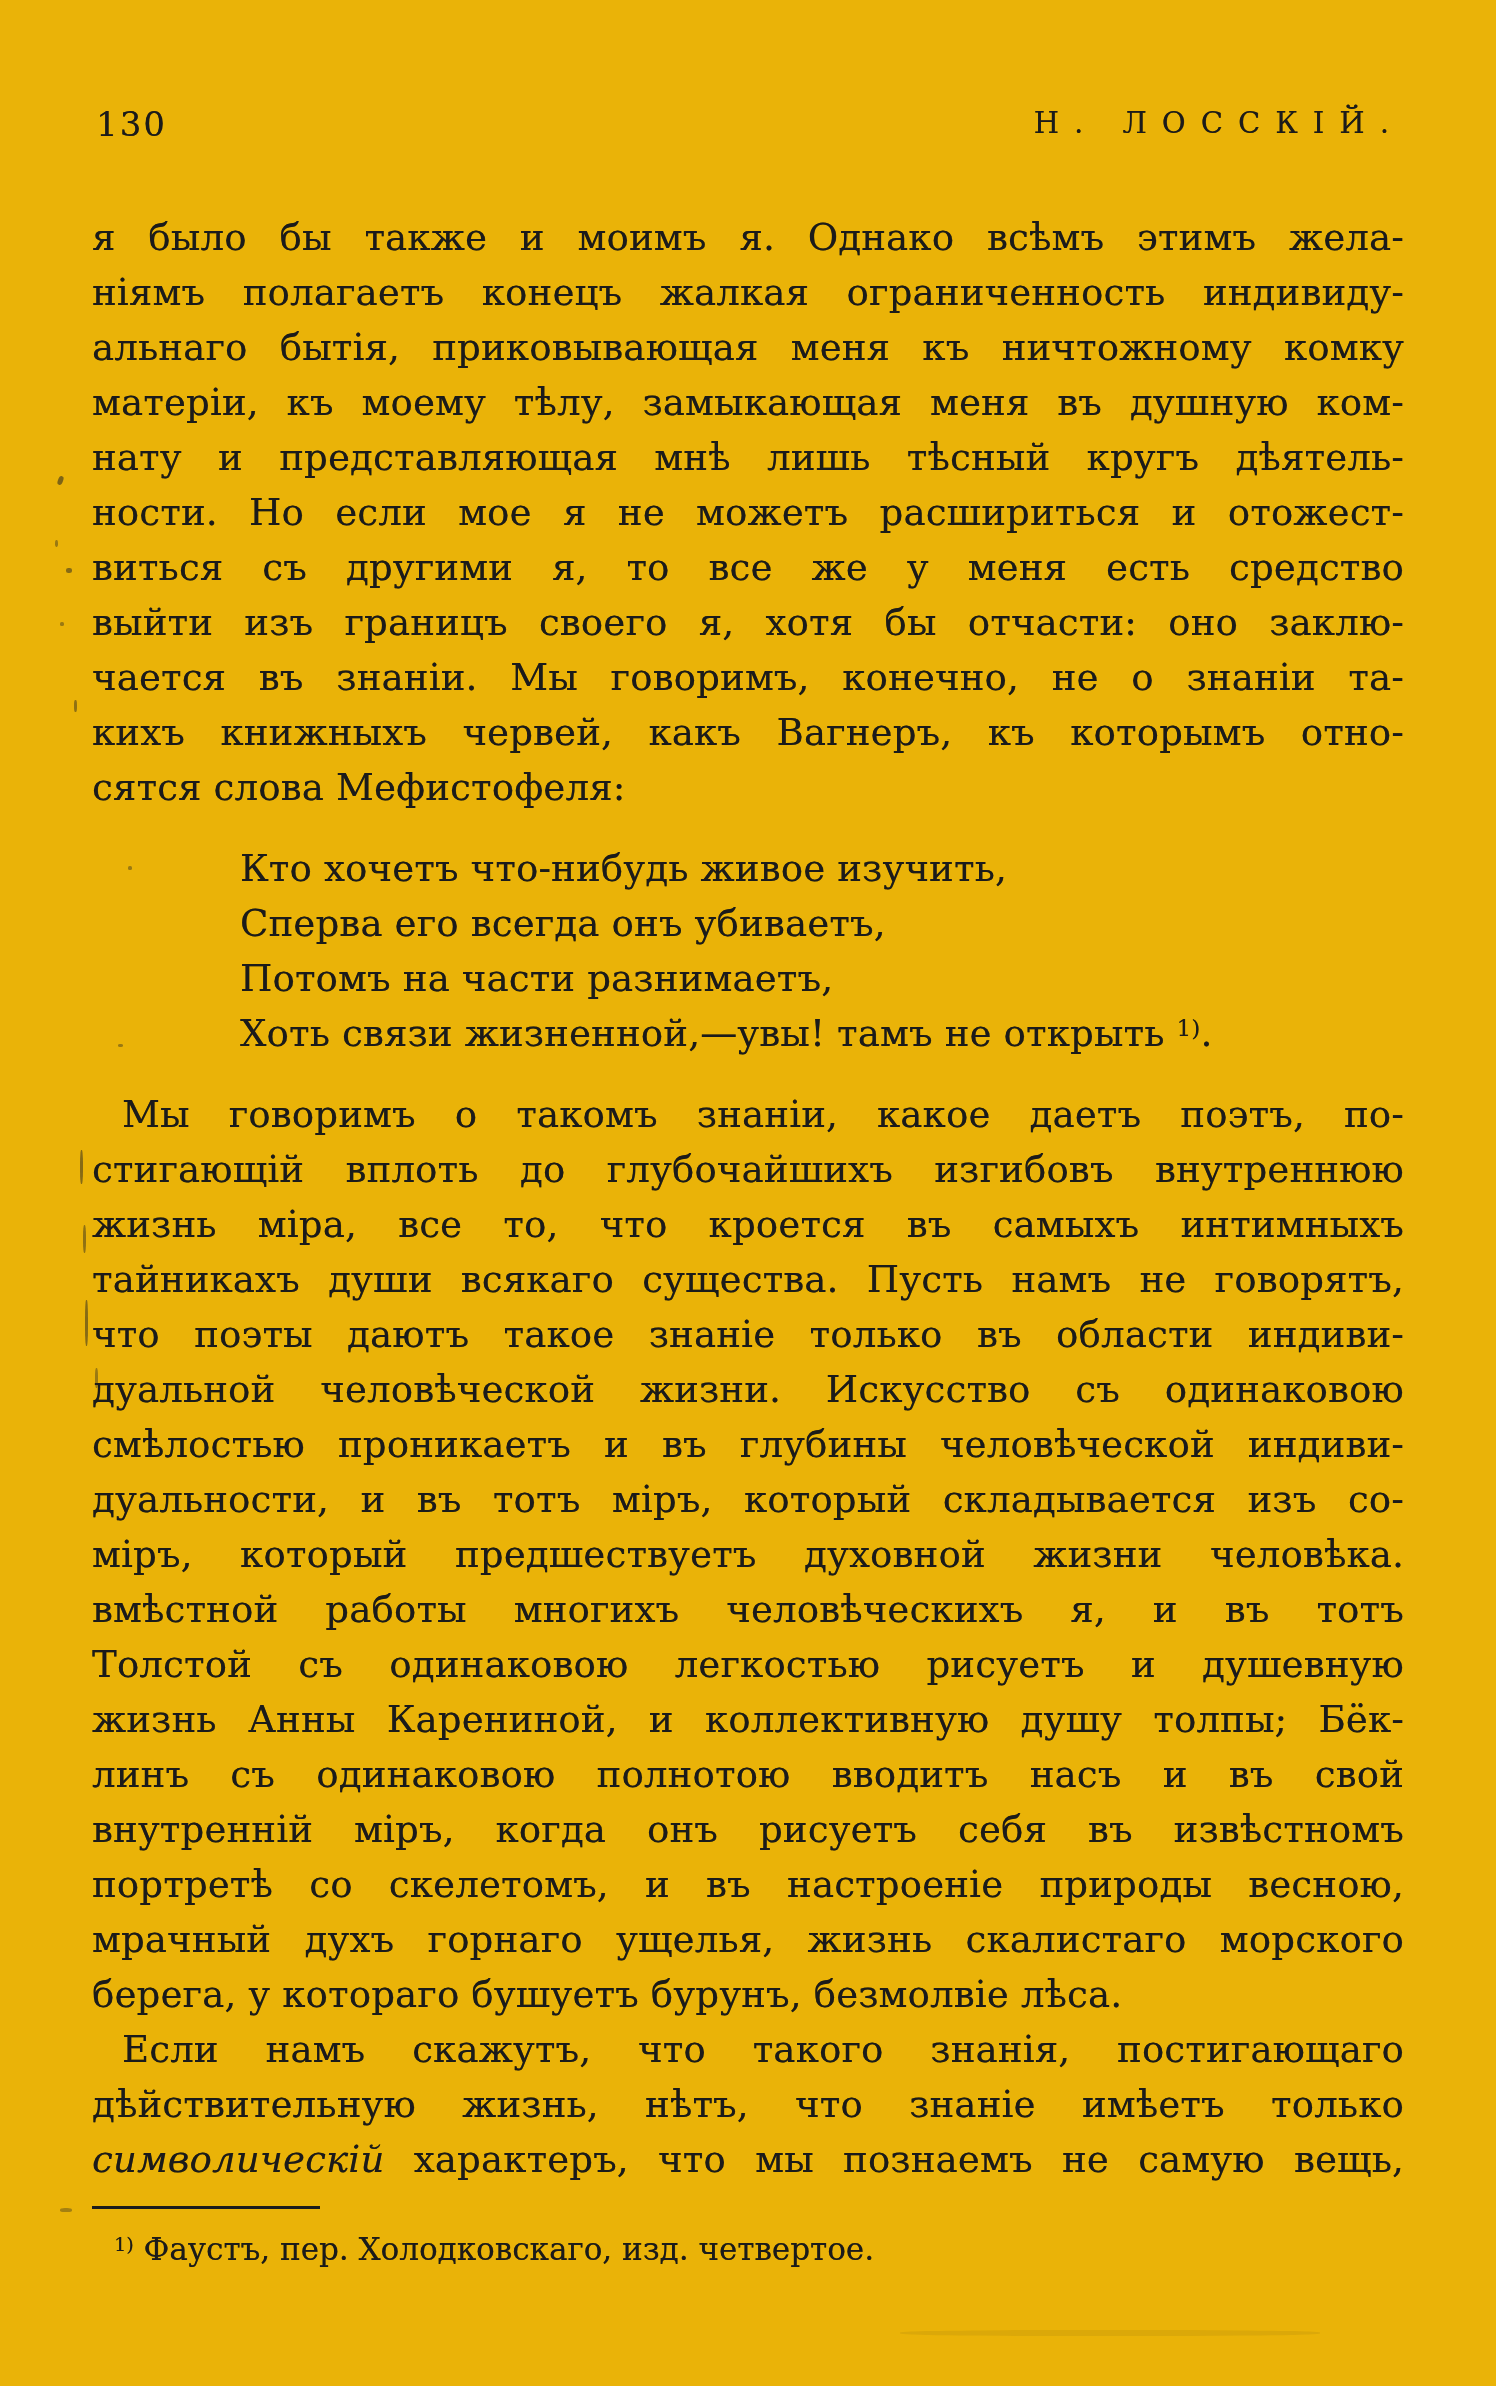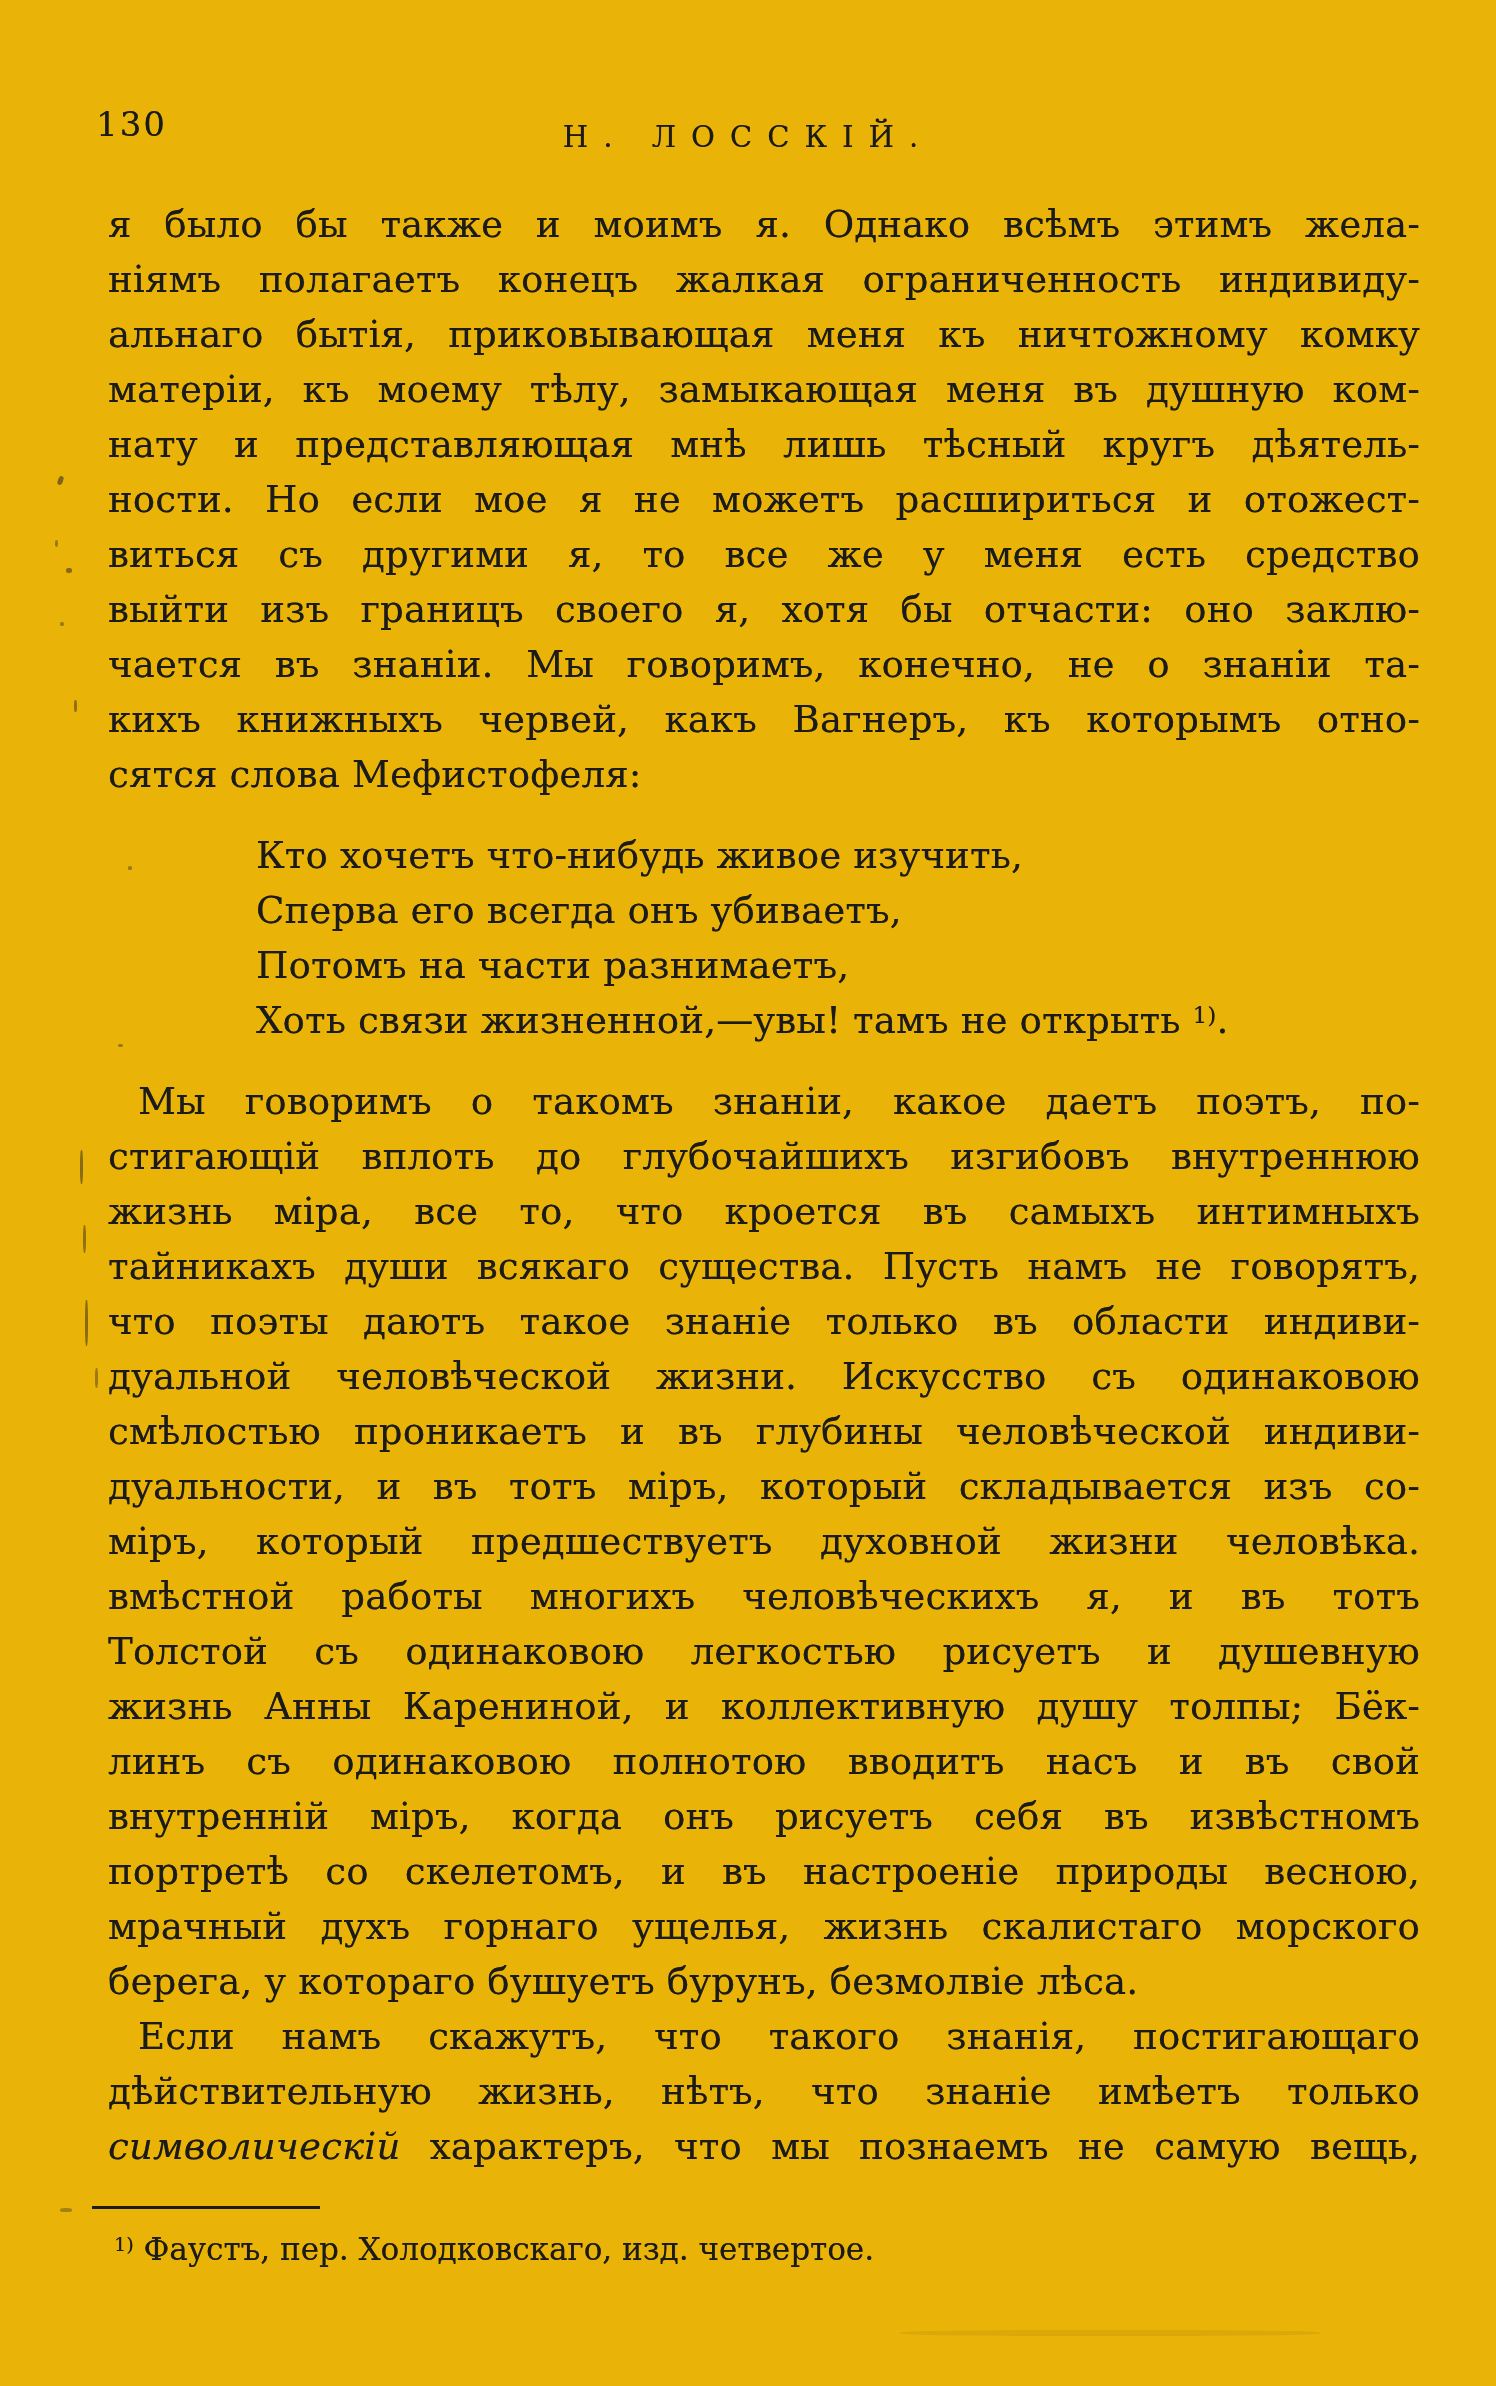--- a/index.html
+++ b/index.html
@@ -5,26 +5,26 @@
   html, body { margin:0; padding:0; background:#ffffff; }
   .page {
     position:relative; width:1496px; height:2386px;
     background:#eab308; color:#1b1b1b; overflow:hidden;
     font-family:"DejaVu Serif", serif;
     text-shadow:0.2px 0.2px 0 rgba(0,0,0,0.55);
   }
   .header { position:absolute; top:102px; left:92px; width:1312px; height:48px; }
   .pagenum { position:absolute; left:4px; top:2px; font-size:34px; letter-spacing:2px; }
   .runtitle {
-    position:absolute; left:0; right:0; top:18px; text-align:center;
+    position:absolute; left:0; right:0; top:4px; text-align:right;
     font-size:29px; letter-spacing:0.52em; font-weight:bold; font-weight:normal;
   }
   .body {
-    position:absolute; top:197px; left:92px; width:1312px;
-    font-size:37px; line-height:55px; letter-spacing:0.2px;margin-left:16px;
+    position:absolute; top:210px; left:92px; width:1312px;
+    font-size:37px; line-height:55px; letter-spacing:0.2px;
   }
   .line { height:55px; }
   .jl { text-align:justify; text-align-last:justify; }
   .ind { text-indent:30px; }
   .verse { margin:26px 0 26px 148px; }
   .verse .line { text-align:left; }
   sup {
     font-size:0.62em; line-height:0; position:relative; top:-0.45em; vertical-align:baseline;
   }
   em { font-style:italic; }

